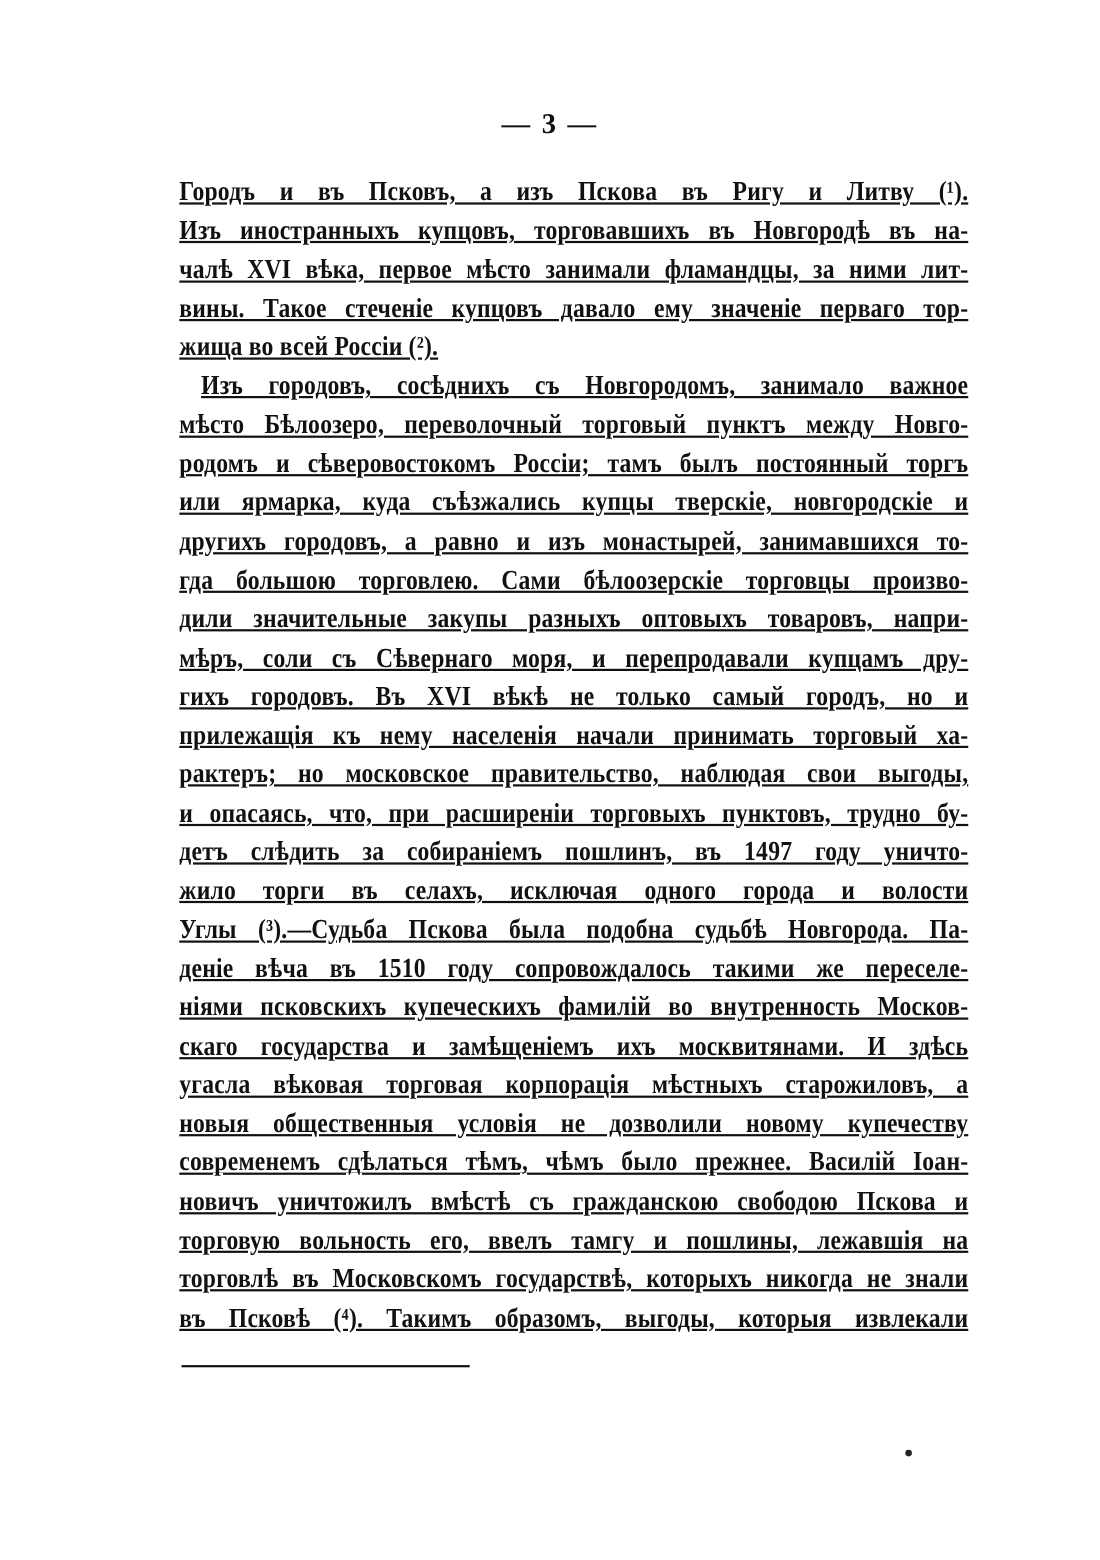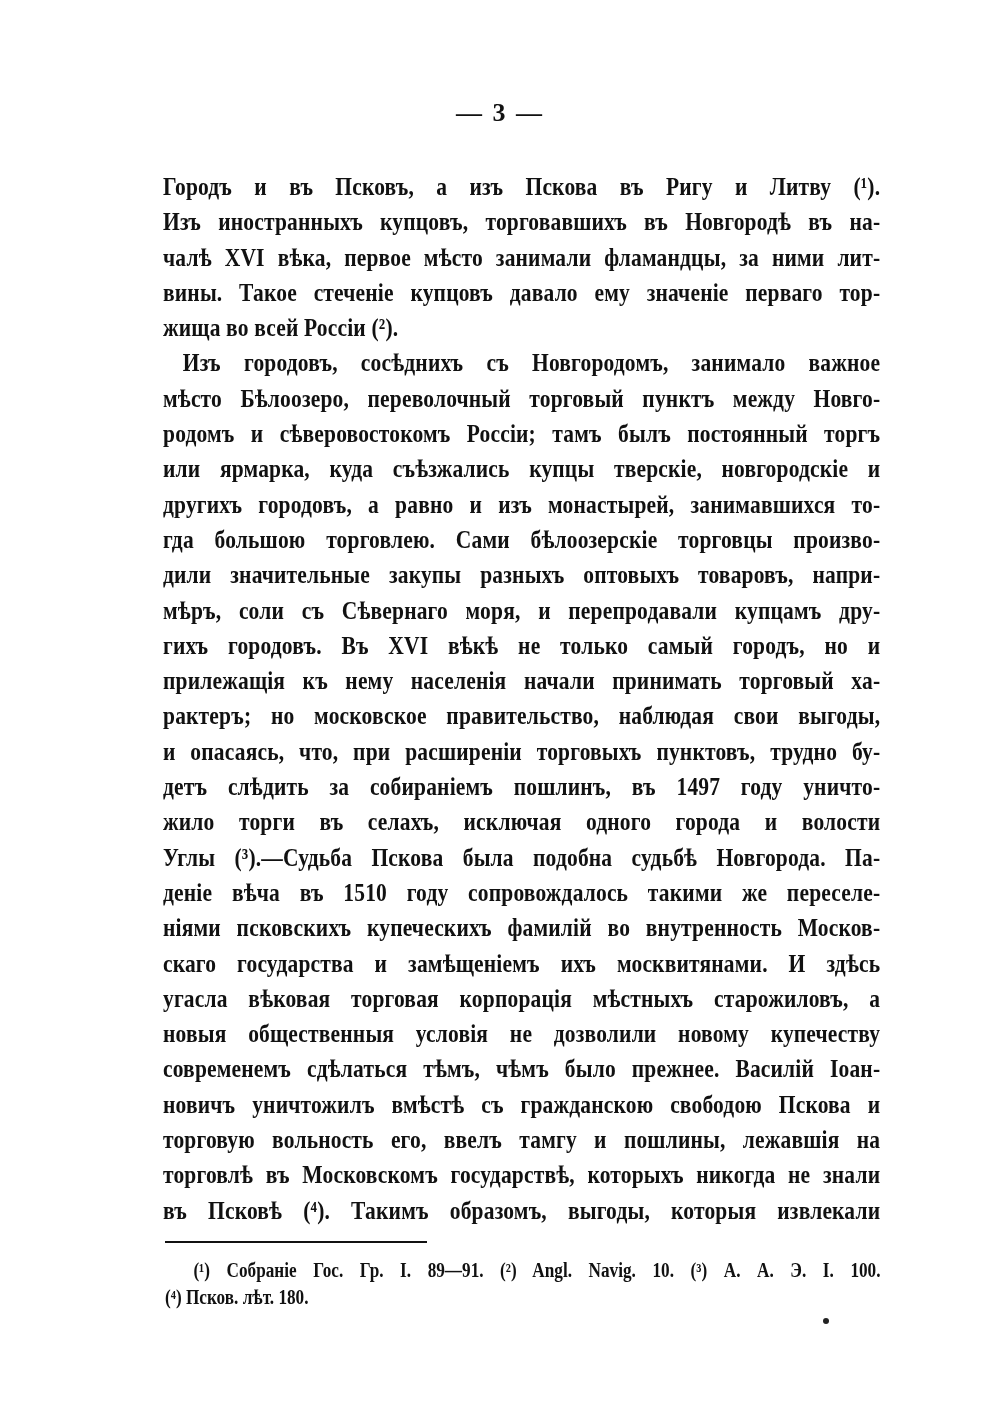--- a/index.html
+++ b/index.html
@@ -7,21 +7,21 @@
   .page {
     position: absolute; left: 0; top: 0; width: 1000px; height: 1418px;
     background: #ffffff; color: #111111;
     font-family: "Liberation Serif", "DejaVu Serif", serif;
   }
   .page-number {
     position: absolute; top: 98px; left: 0; width: 1000px; text-align: center;
     font-size: 26px; font-weight: bold; letter-spacing: 2px;
   }
   .body-text {
-    position: absolute; left: 163px; width: 717px; top: 169px;
+    position: absolute; left: 163px; width: 717px; top: 157px; text-decoration: underline;
   }
   .line {
     height: 35.3px; line-height: 35.3px; font-size: 25px; font-weight: bold;
     white-space: nowrap; text-align: justify; text-align-last: justify;
     transform: scaleX(0.86); transform-origin: left center; width: 834px;
     letter-spacing: 0.2px;
   }
   .line.last { text-align-last: left; }
   .line.indent { padding-left: 23px; width: 811px; }
   .footnote-rule {
@@ -73,19 +73,15 @@
     <div class="line">новыя общественныя условія не дозволили новому купечеству</div>
     <div class="line">современемъ сдѣлаться тѣмъ, чѣмъ было прежнее. Василій Іоан-</div>
     <div class="line">новичъ уничтожилъ вмѣстѣ съ гражданскою свободою Пскова и</div>
     <div class="line">торговую вольность его, ввелъ тамгу и пошлины, лежавшія на</div>
     <div class="line">торговлѣ въ Московскомъ государствѣ, которыхъ никогда не знали</div>
     <div class="line">въ Псковѣ (⁴). Такимъ образомъ, выгоды, которыя извлекали</div>
   </div>
 
   <div class="footnote-rule"></div>
 
-  <div class="footnotes">
-    <div class="fn-line indent">(¹) Собраніе Гос. Гр. I. 89—91. (²) Angl. Navig. 10. (³) А. А. Э. I. 100.</div>
-    <div class="fn-line last">(⁴) Псков. лѣт. 180.</div>
-  </div>
 
   <div class="speck"></div>
 </div>
 
 </body></html>

